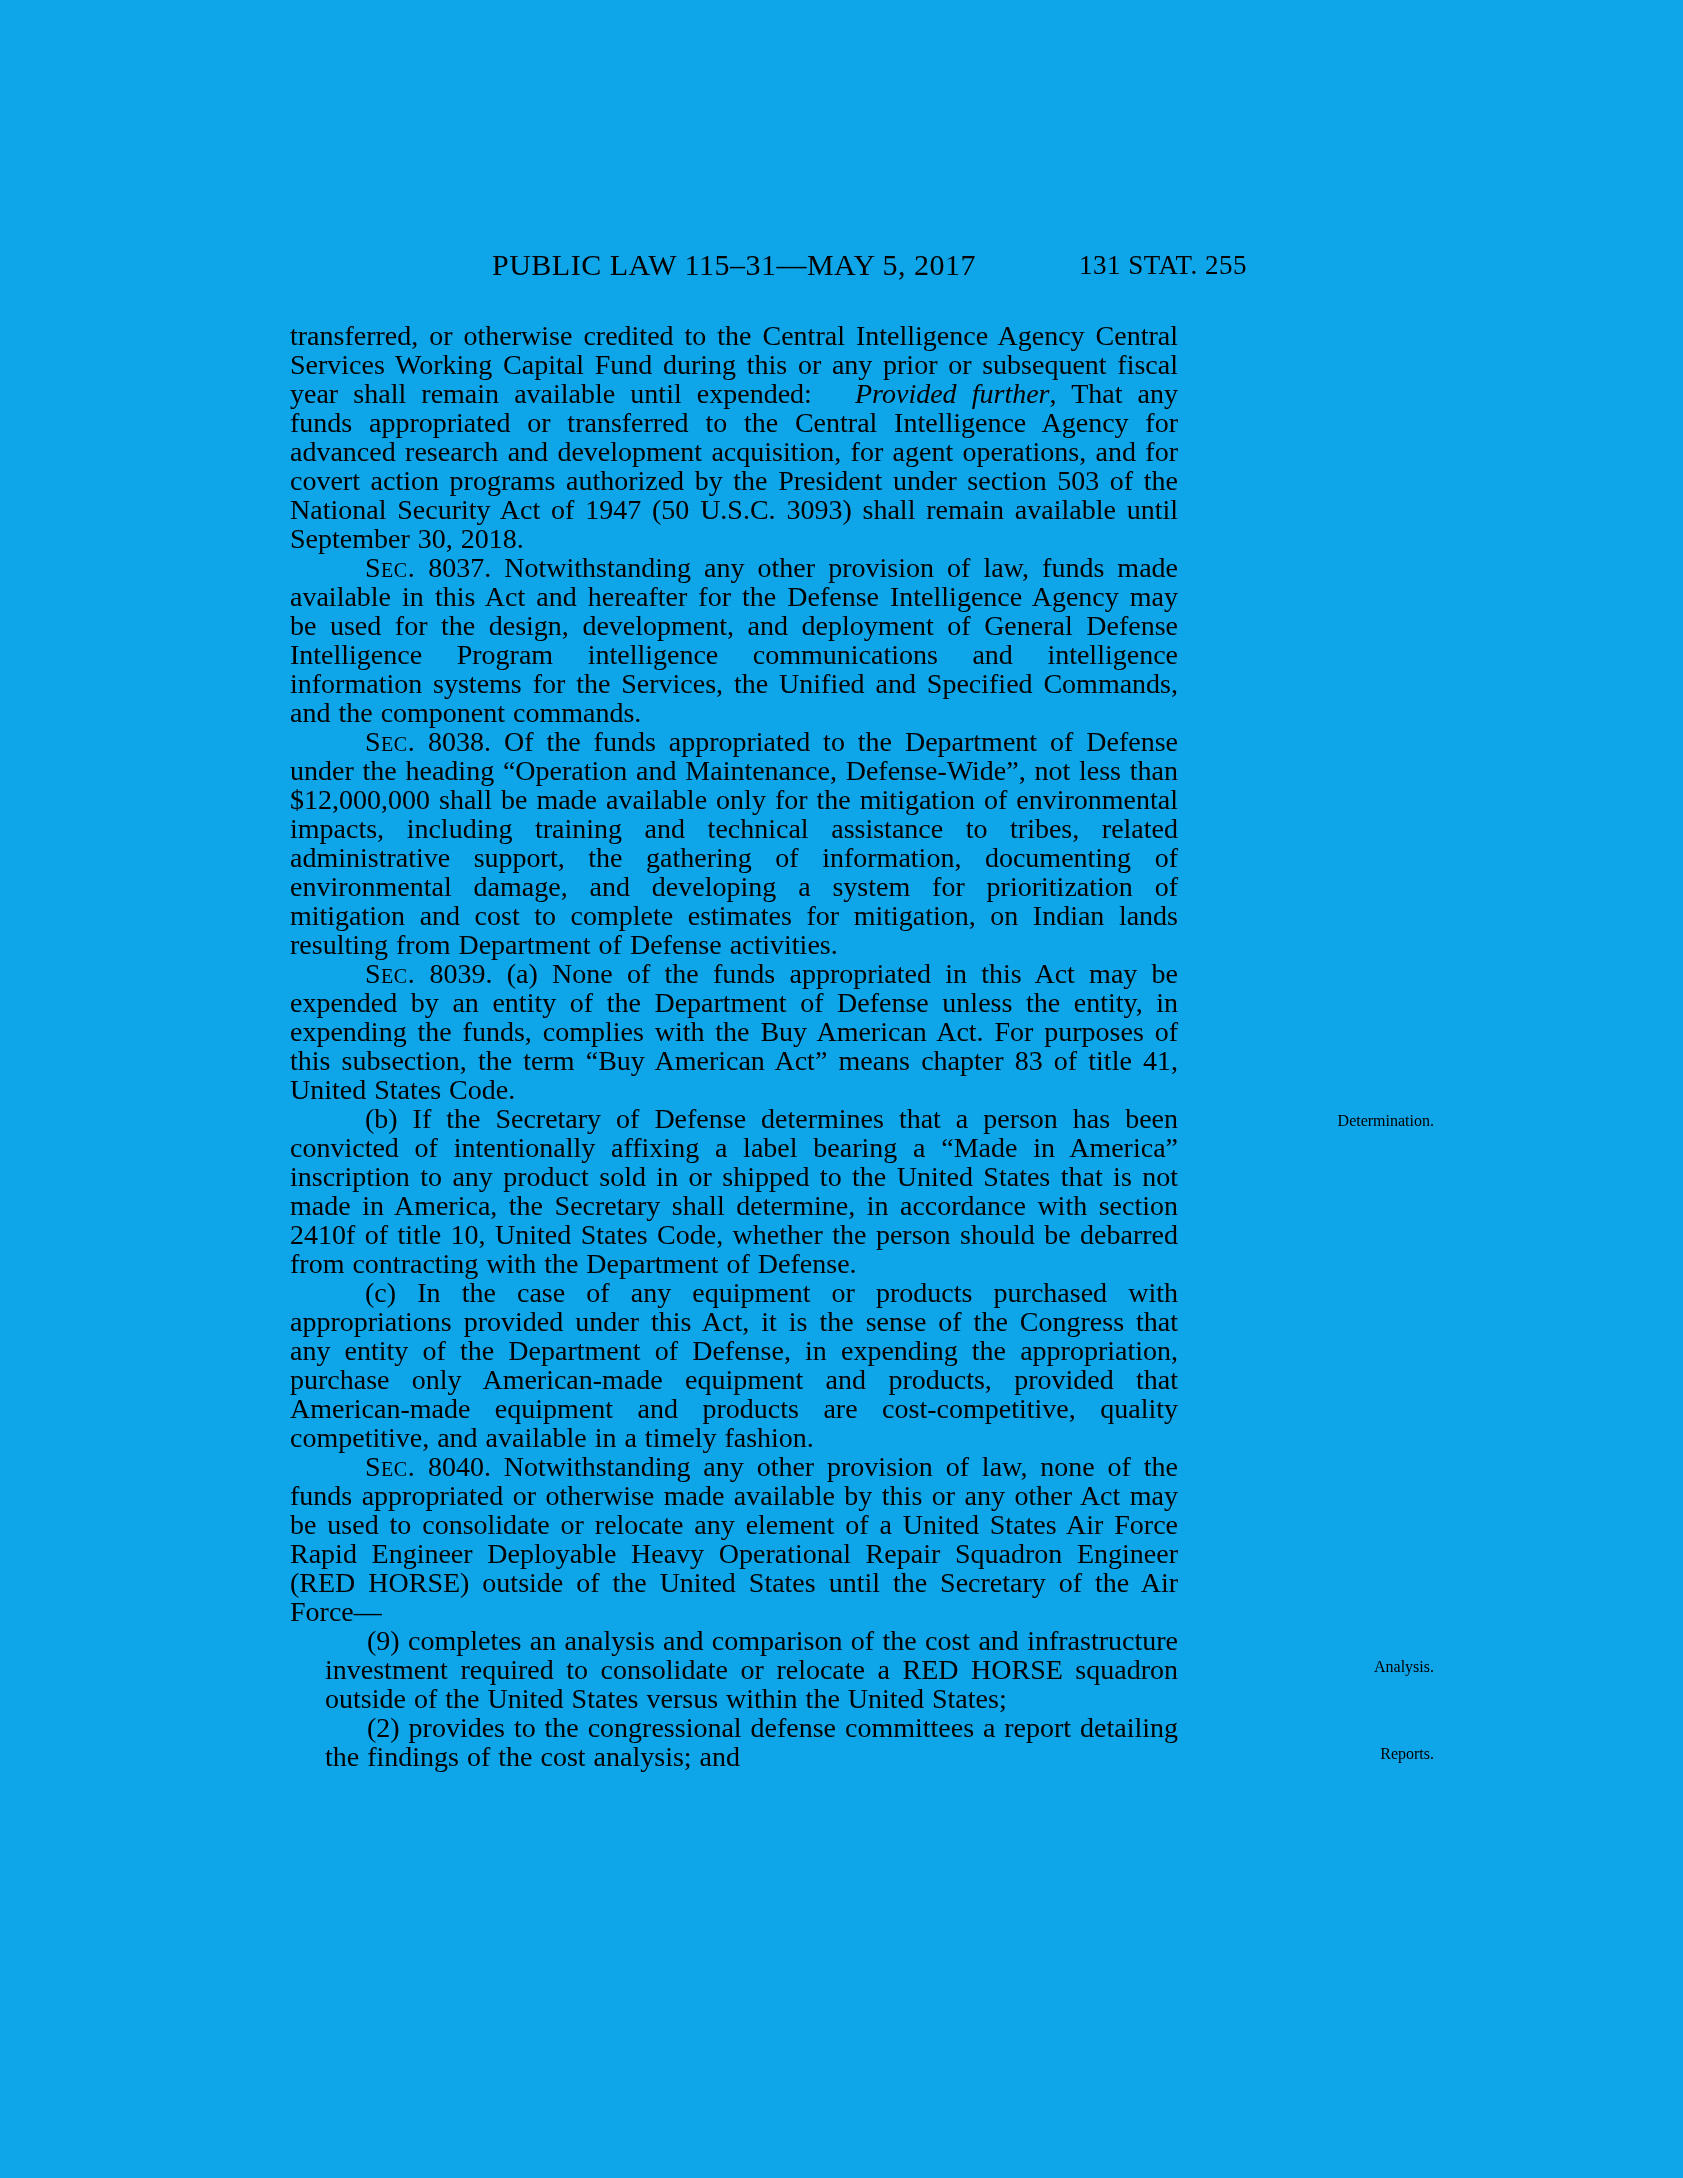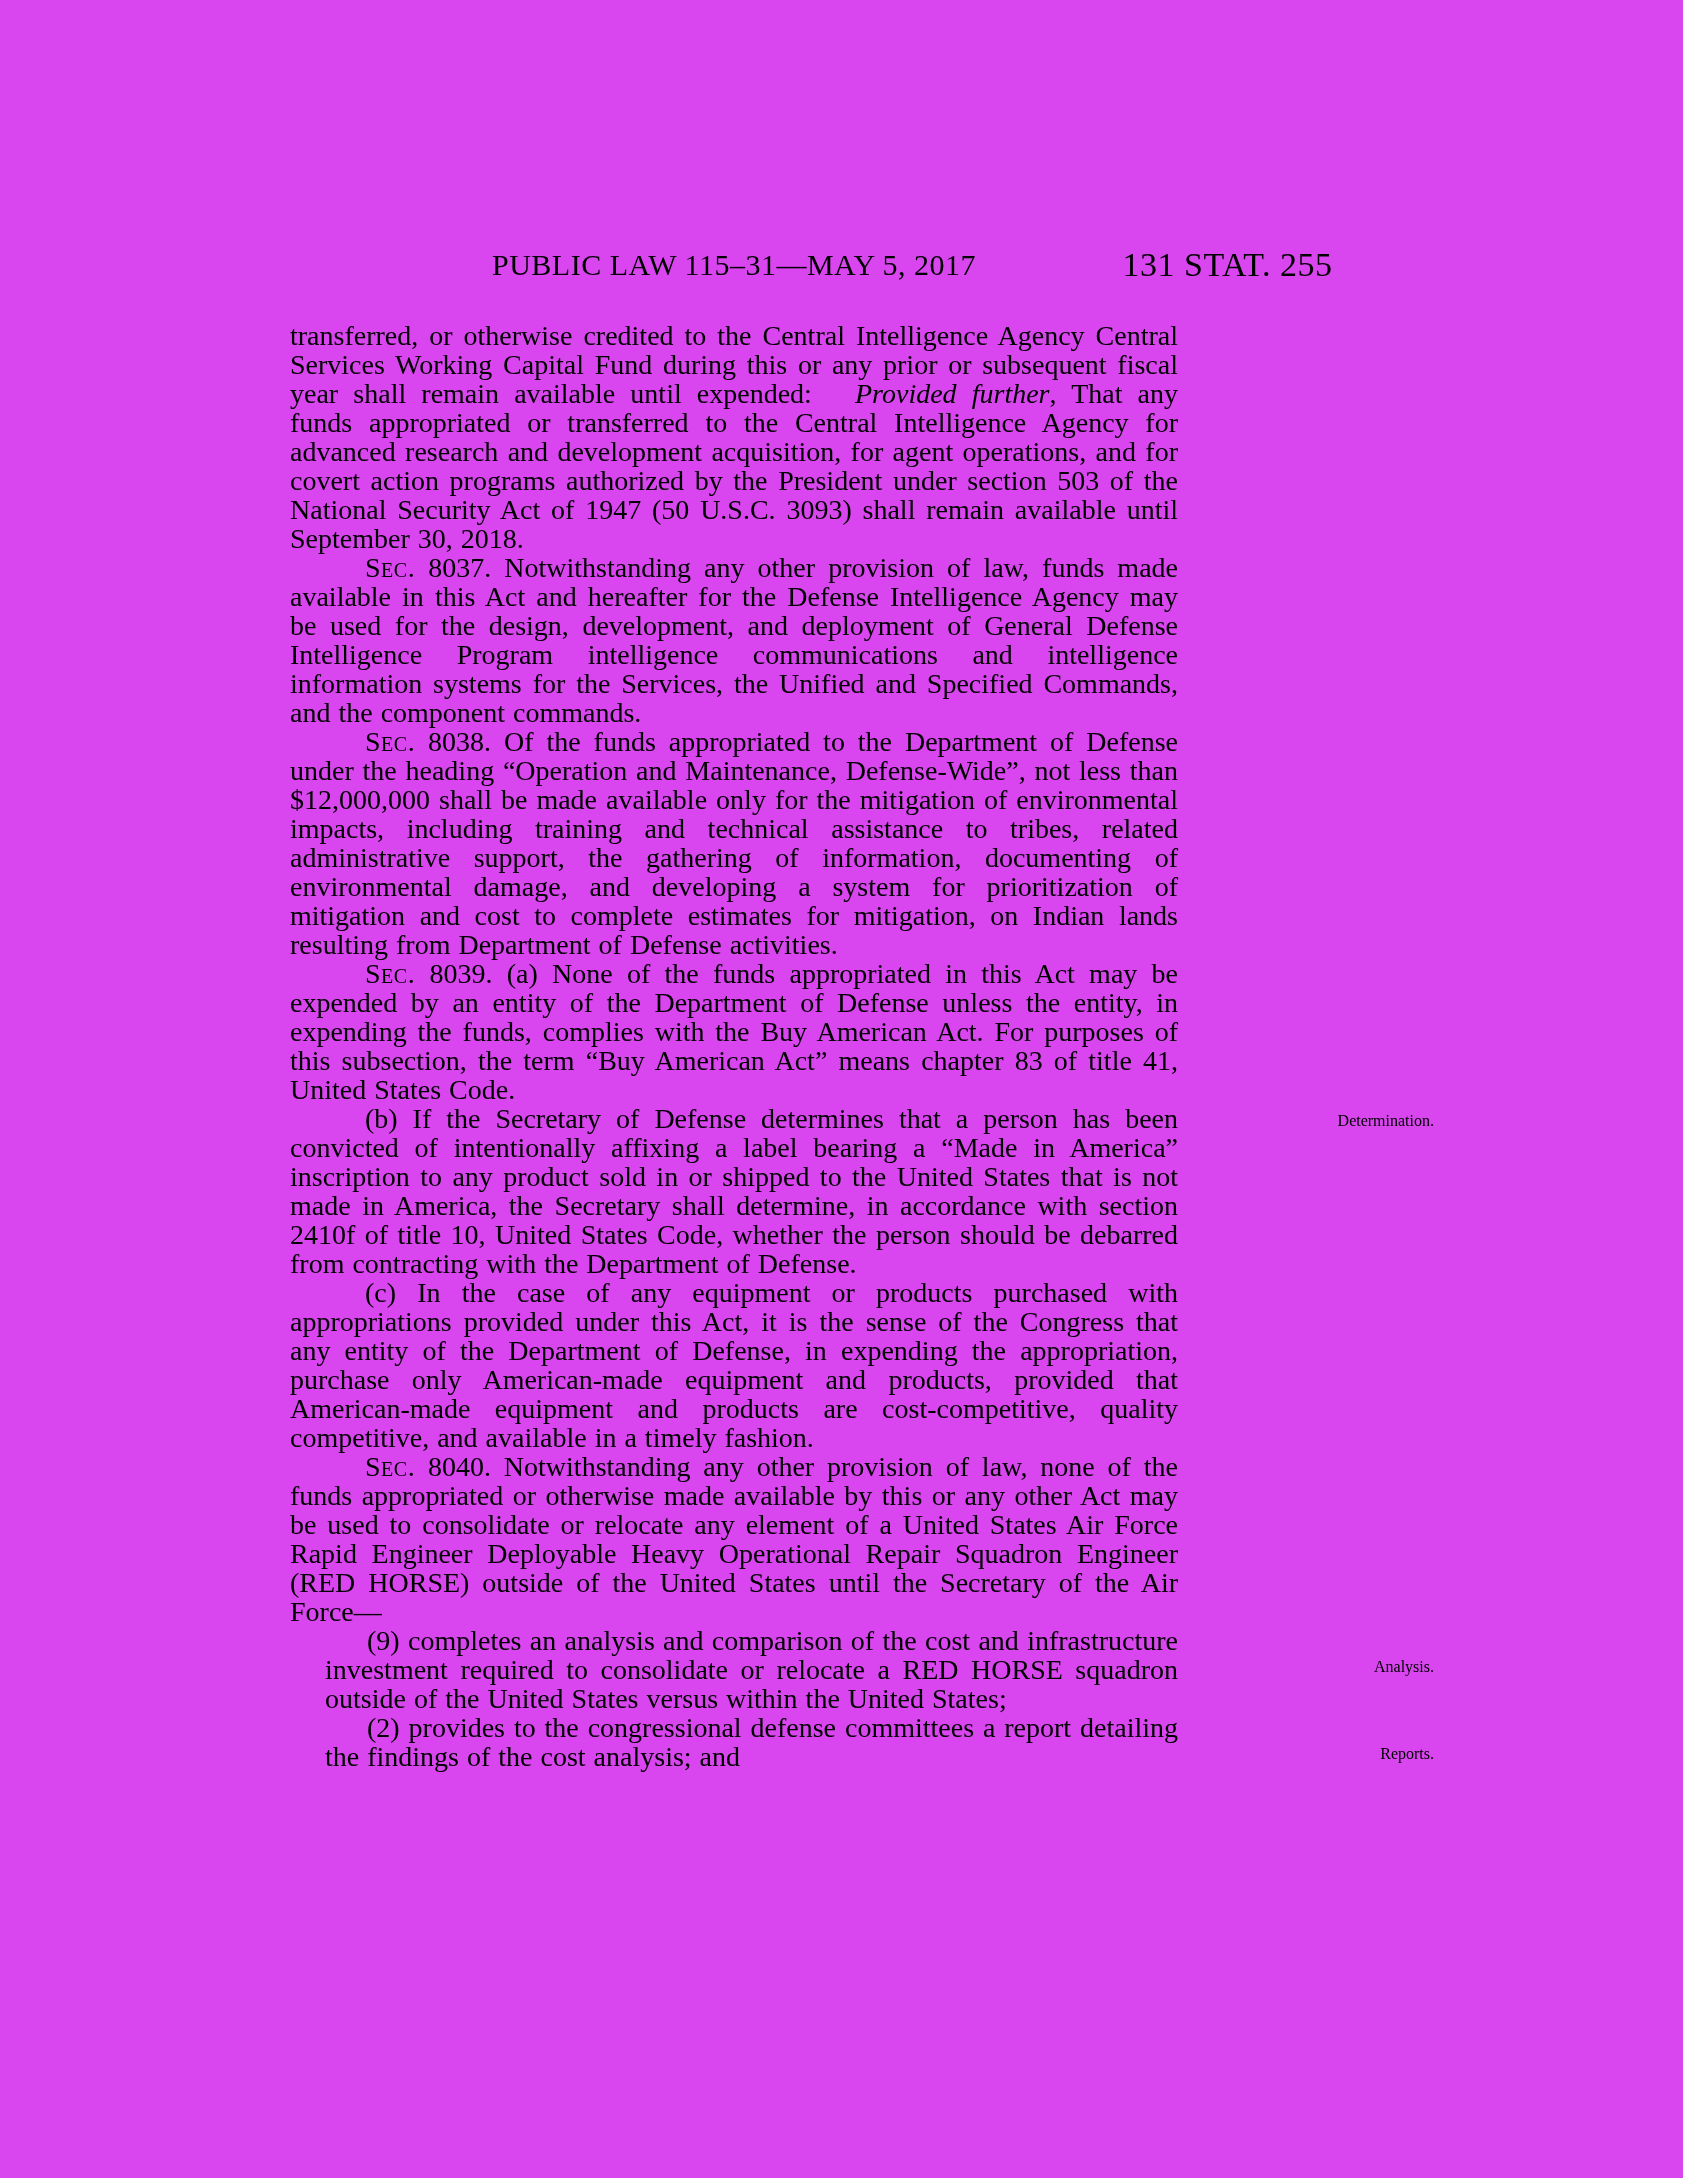--- a/index.html
+++ b/index.html
@@ -4,43 +4,43 @@
 <style>
   html, body {
     margin: 0;
     padding: 0;
     background: #ffffff;
   }
   .page {
     position: relative;
     width: 1683px;
     height: 2178px;
-    background: #d946ef;
+    background: #0ea5e9;
     color: #000000;
     font-family: "Liberation Serif", "DejaVu Serif", serif;
     overflow: hidden;
   }
   .law-title {
     position: absolute;
     top: 248px;
     left: 290px;
     width: 888px;
     text-align: center;
     font-size: 30px;
     line-height: 34px;
     letter-spacing: 0.5px;
     white-space: nowrap;
   }
   .stat-page {
     position: absolute;
     top: 248px;
     left: 1079px;
     width: 297px;
-    text-align: center;
-    font-size: 34px;
+    text-align: left;
+    font-size: 27px;
     line-height: 34px;
     letter-spacing: 0.5px;
     white-space: nowrap;
   }
   .text-block {
     position: absolute;
     top: 321px;
     left: 290px;
     width: 888px;
     font-size: 28px;

